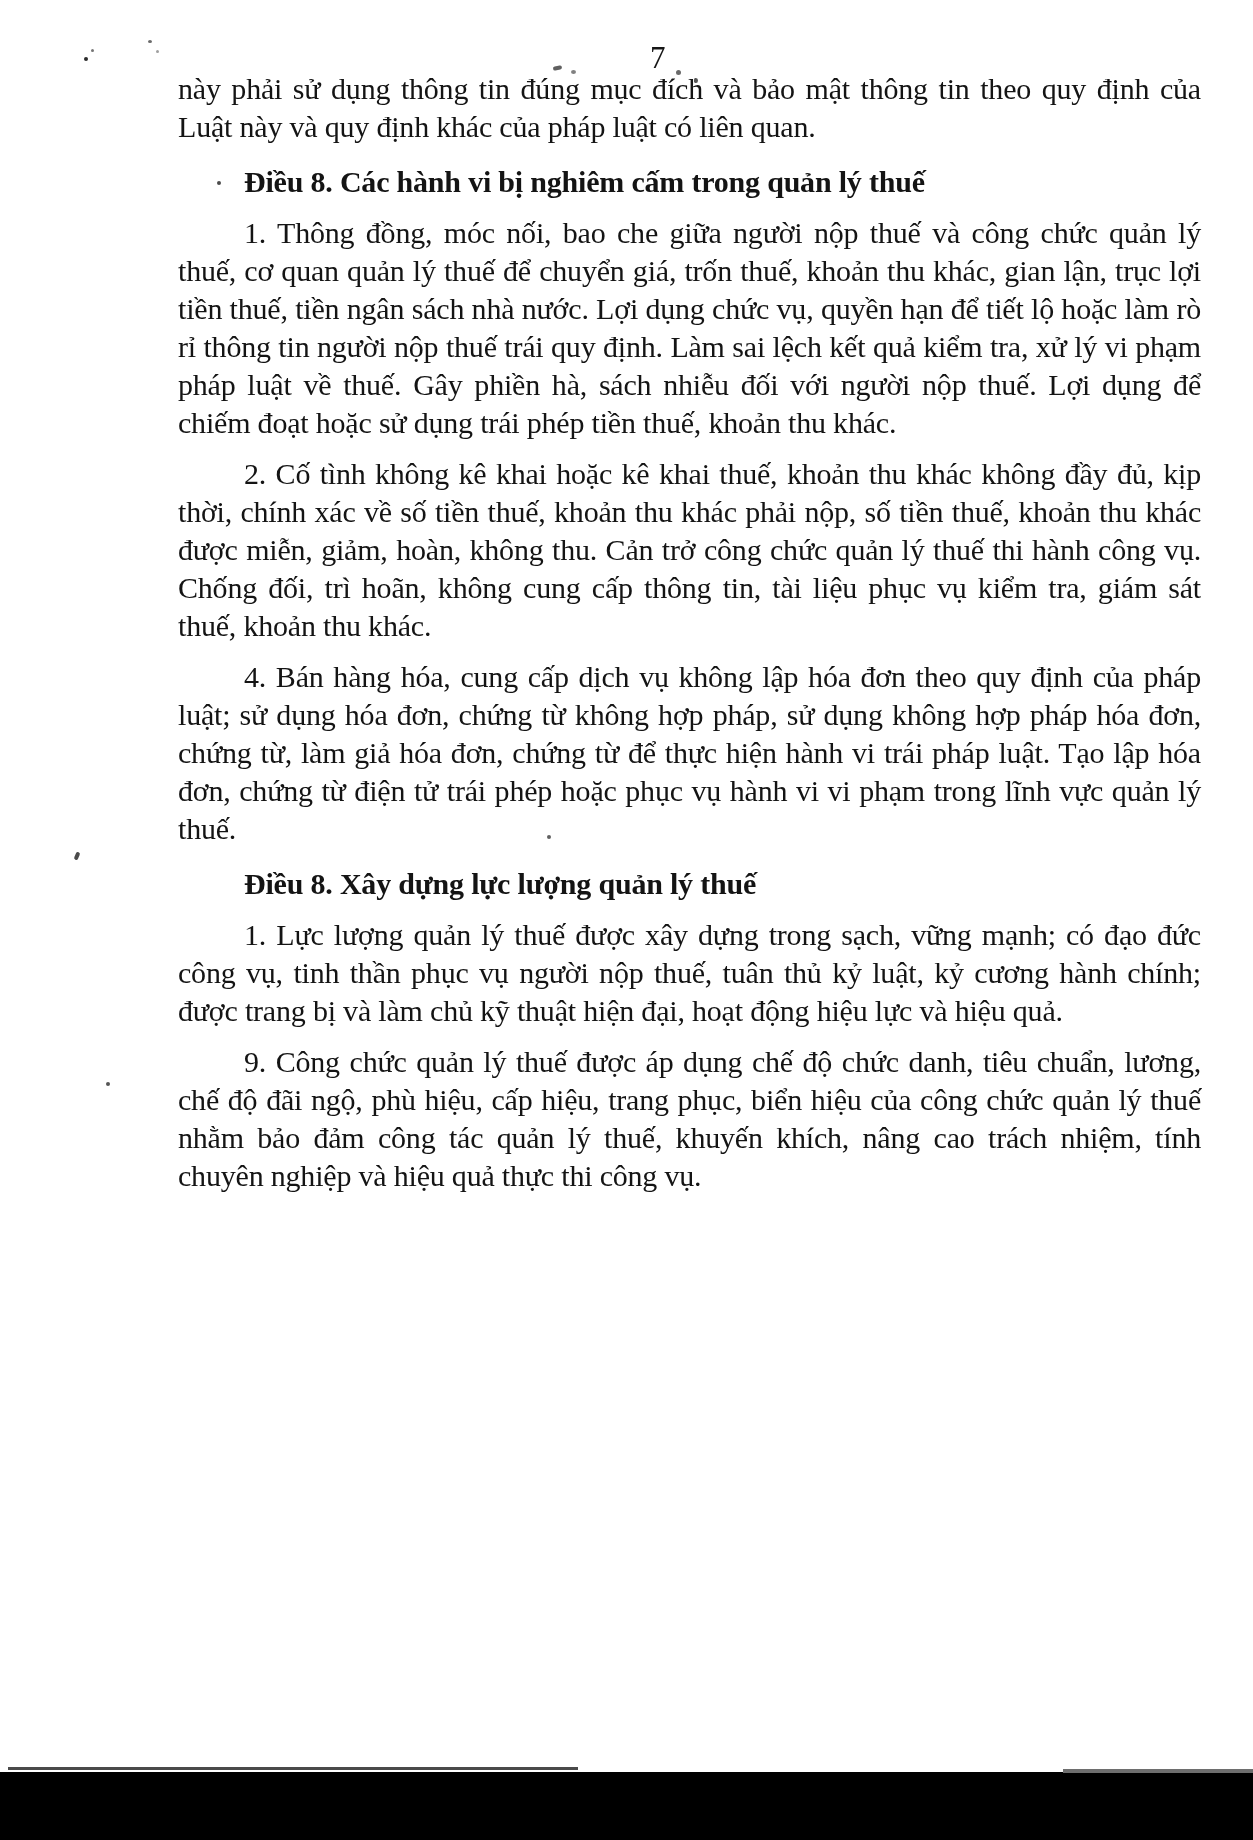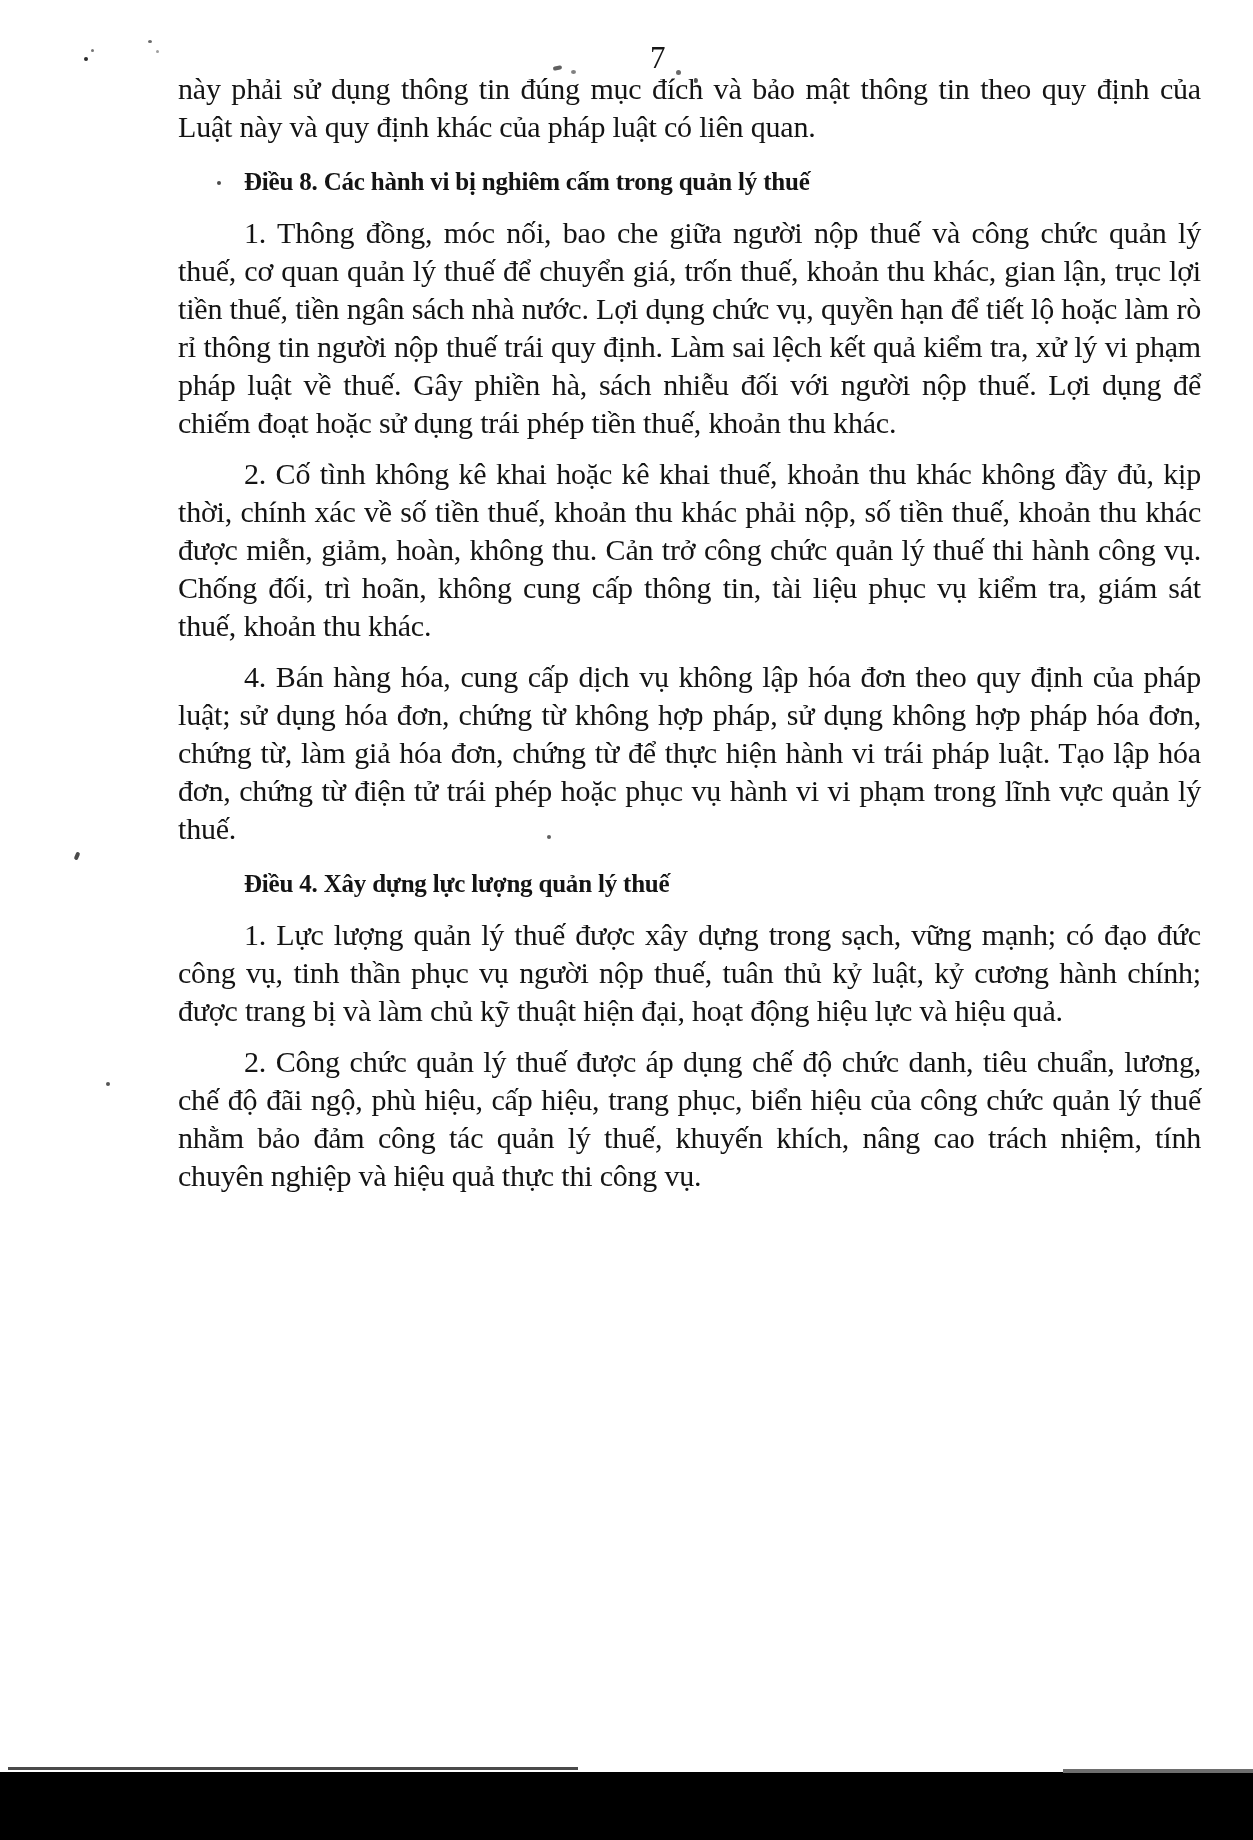--- a/index.html
+++ b/index.html
@@ -33,21 +33,21 @@
   }
   .content p {
     margin: 13px 0 0 0;
     text-indent: 66px;
   }
   .content p.continuation {
     margin-top: 0;
     text-indent: 0;
   }
   .content h3 {
-    font-size: 25px;
+    font-size: 30px;
     line-height: 38px;
     font-weight: bold;
     margin: 17px 0 0 0;
     text-indent: 66px;
   }
   
   .scan-band {
     position: absolute;
     left: 0;
     top: 1772px;
@@ -98,23 +98,23 @@
 <div class="page">
 
   <div class="page-number">7</div>
 
   <main class="content">
     <p class="continuation">này phải sử dụng thông tin đúng mục đích và bảo mật thông tin theo quy định của Luật này và quy định khác của pháp luật có liên quan.</p>
     <h3>Điều 8. Các hành vi bị nghiêm cấm trong quản lý thuế</h3>
     <p>1. Thông đồng, móc nối, bao che giữa người nộp thuế và công chức quản lý thuế, cơ quan quản lý thuế để chuyển giá, trốn thuế, khoản thu khác, gian lận, trục lợi tiền thuế, tiền ngân sách nhà nước. Lợi dụng chức vụ, quyền hạn để tiết lộ hoặc làm rò rỉ thông tin người nộp thuế trái quy định. Làm sai lệch kết quả kiểm tra, xử lý vi phạm pháp luật về thuế. Gây phiền hà, sách nhiễu đối với người nộp thuế. Lợi dụng để chiếm đoạt hoặc sử dụng trái phép tiền thuế, khoản thu khác.</p>
     <p>2. Cố tình không kê khai hoặc kê khai thuế, khoản thu khác không đầy đủ, kịp thời, chính xác về số tiền thuế, khoản thu khác phải nộp, số tiền thuế, khoản thu khác được miễn, giảm, hoàn, không thu. Cản trở công chức quản lý thuế thi hành công vụ. Chống đối, trì hoãn, không cung cấp thông tin, tài liệu phục vụ kiểm tra, giám sát thuế, khoản thu khác.</p>
     <p>4. Bán hàng hóa, cung cấp dịch vụ không lập hóa đơn theo quy định của pháp luật; sử dụng hóa đơn, chứng từ không hợp pháp, sử dụng không hợp pháp hóa đơn, chứng từ, làm giả hóa đơn, chứng từ để thực hiện hành vi trái pháp luật. Tạo lập hóa đơn, chứng từ điện tử trái phép hoặc phục vụ hành vi vi phạm trong lĩnh vực quản lý thuế.</p>
-    <h3>Điều 4. Xây dựng lực lượng quản lý thuế</h3>
+    <h3>Điều 8. Xây dựng lực lượng quản lý thuế</h3>
     <p>1. Lực lượng quản lý thuế được xây dựng trong sạch, vững mạnh; có đạo đức công vụ, tinh thần phục vụ người nộp thuế, tuân thủ kỷ luật, kỷ cương hành chính; được trang bị và làm chủ kỹ thuật hiện đại, hoạt động hiệu lực và hiệu quả.</p>
-    <p>2. Công chức quản lý thuế được áp dụng chế độ chức danh, tiêu chuẩn, lương, chế độ đãi ngộ, phù hiệu, cấp hiệu, trang phục, biển hiệu của công chức quản lý thuế nhằm bảo đảm công tác quản lý thuế, khuyến khích, nâng cao trách nhiệm, tính chuyên nghiệp và hiệu quả thực thi công vụ.</p>
+    <p>9. Công chức quản lý thuế được áp dụng chế độ chức danh, tiêu chuẩn, lương, chế độ đãi ngộ, phù hiệu, cấp hiệu, trang phục, biển hiệu của công chức quản lý thuế nhằm bảo đảm công tác quản lý thuế, khuyến khích, nâng cao trách nhiệm, tính chuyên nghiệp và hiệu quả thực thi công vụ.</p>
   </main>
 
   <span class="speck s1"></span>
   <span class="speck s2"></span>
   <span class="speck s3"></span>
   <span class="speck s4"></span>
   <span class="speck s5"></span>
   <span class="speck s6"></span>
   <span class="speck s7"></span>
   <span class="speck s8"></span>

